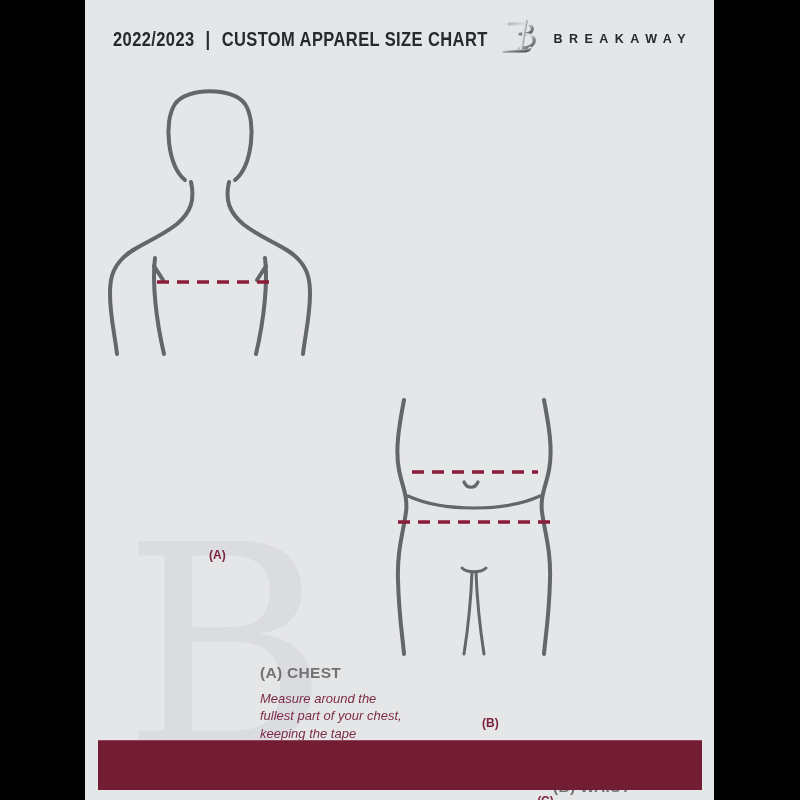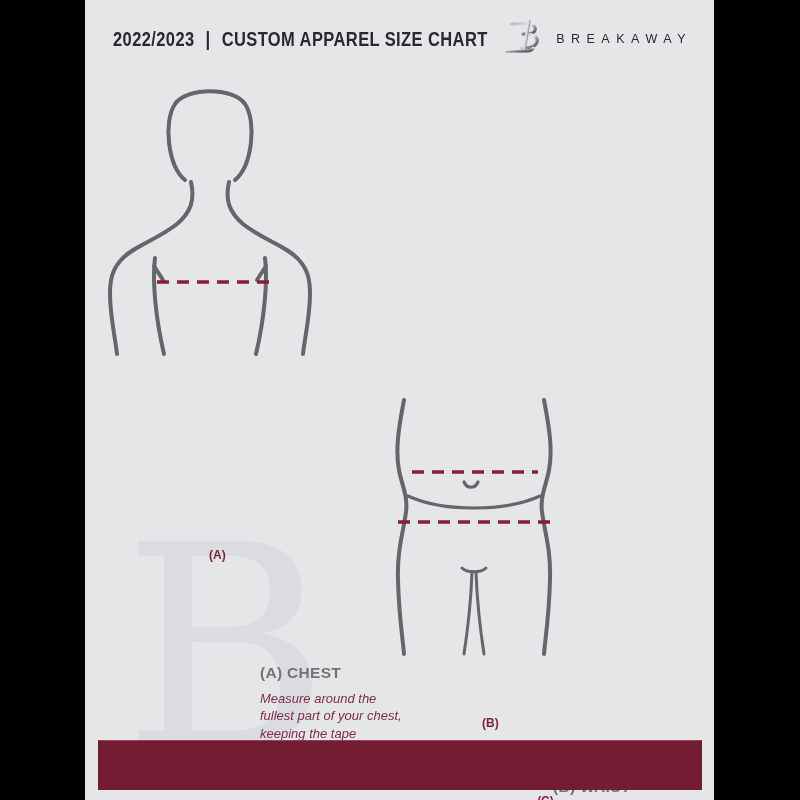--- a/index.html
+++ b/index.html
@@ -6,21 +6,21 @@
   body{width:800px;height:800px;background:#000;overflow:hidden;
        font-family:"Liberation Sans",sans-serif;}
   .page{position:relative;margin-left:85px;width:629px;height:800px;
         background:#e5e6e8;overflow:hidden;}
 
   
   .hdr-left{position:absolute;left:28px;top:27px;display:flex;align-items:center;gap:11px;
             font-weight:bold;font-size:16.5px;letter-spacing:.4px;color:#26292d;
             transform:scaleY(1.25);transform-origin:left top;white-space:nowrap;}
   .hdr-right{position:absolute;right:22px;top:18px;display:flex;align-items:center;gap:12px;}
-  .brand{font-weight:normal;font-size:12.5px;letter-spacing:6.5px;color:#26292d;}
+  .brand{font-weight:bold;font-size:12.5px;letter-spacing:6.5px;color:#26292d;}
 
   
   .fig{position:absolute;}
   .marker{position:absolute;font-size:12px;font-weight:bold;color:#7c1f3a;}
   .guide-block{position:absolute;}
   .guide-title{font-size:15.5px;font-weight:bold;color:#737373;letter-spacing:.3px;}
   .guide-text{margin-top:8px;font-size:13px;font-style:italic;font-weight:500;
               color:#7d2c46;line-height:1.33;white-space:pre-line;}
 
   

